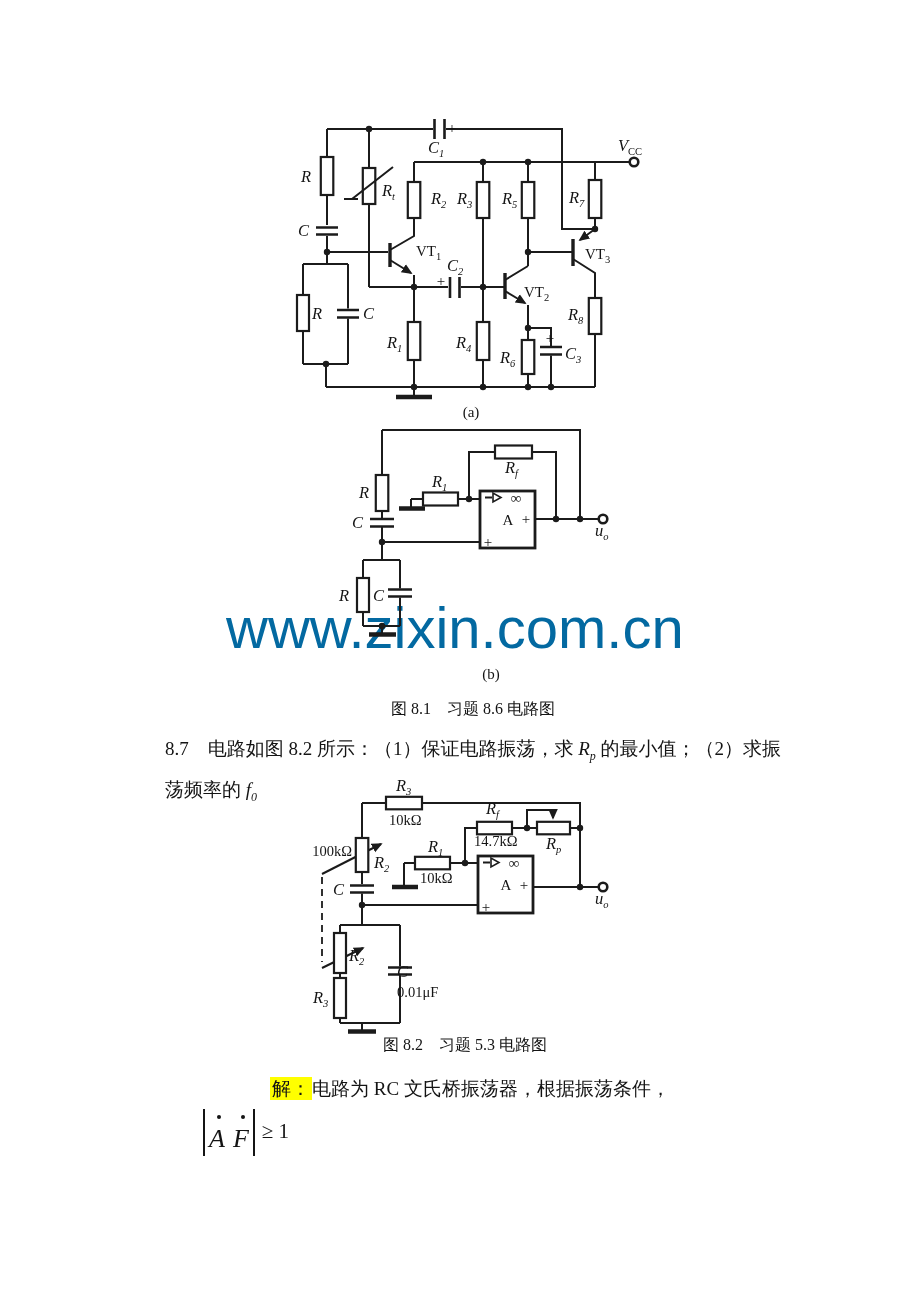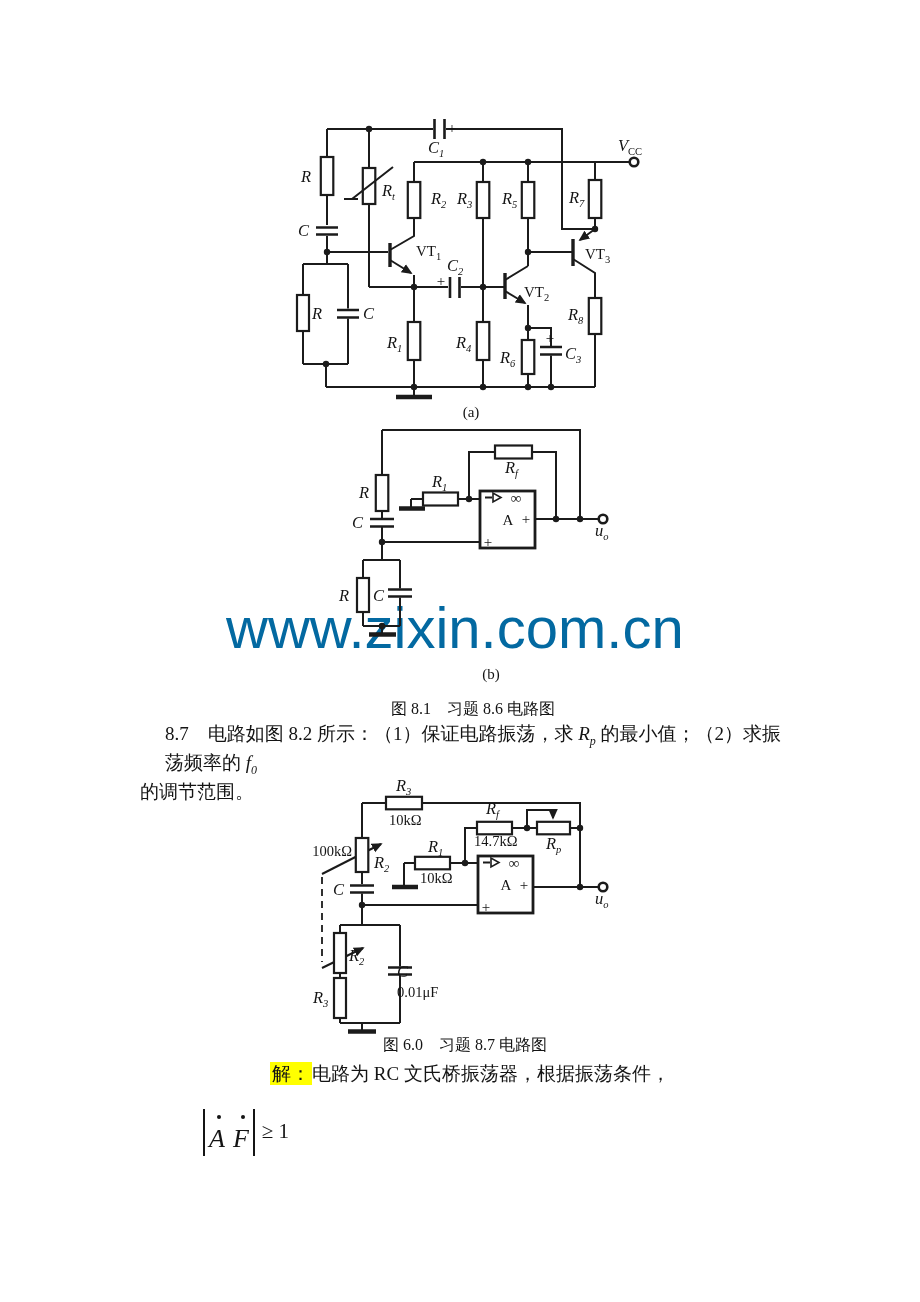--- a/index.html
+++ b/index.html
@@ -20,21 +20,21 @@
   .dash{stroke:#1b1b1b;stroke-width:1.8;fill:none;stroke-dasharray:7 5;}
   text{fill:#141414;}
   .lbl{font-family:"Liberation Serif","DejaVu Serif",serif;font-style:italic;font-size:16.5px;}
   .sub{font-size:10.5px;font-style:italic;}
   .usub{font-size:10.5px;font-style:normal;}
   .comp{font-family:"Liberation Serif","DejaVu Serif",serif;font-style:normal;font-size:15px;}
   .val{font-family:"Liberation Serif","DejaVu Serif",serif;font-style:normal;font-size:14.5px;}
   .sign{font-family:"Liberation Serif","DejaVu Serif",serif;font-size:15px;font-style:normal;}
   .tag{font-family:"Liberation Serif","DejaVu Serif",serif;font-size:15px;font-style:normal;}
   .inf{font-size:15px;font-style:normal;}
-  .para{font-size:19px;line-height:22px;z-index:2;}
+  .para{font-size:19px;line-height:34px;z-index:2;margin-top:9px;}
   #p87{left:140px;top:723px;width:660px;}
   #p87 .indent{padding-left:25px;}
   .caption{text-align:center;font-size:16px;z-index:2;}
   #cap81{left:273px;top:699px;width:400px;}
   #cap82{left:265px;top:1035px;width:400px;}
   #sol{left:140px;top:1063px;width:660px;text-align:center;}
   .hl{background:#ffff00;padding:1px 2px;}
   sub{font-size:12px;}
   .imath{font-style:italic;}
   #formula{left:203px;top:1106px;height:50px;display:flex;align-items:flex-end;z-index:2;}
@@ -243,24 +243,23 @@
     <text class="lbl" x="397" y="977">C</text>
     <text class="val" x="397" y="997">0.01μF</text>
     <text class="lbl" x="595" y="904" font-size="14.5"><tspan>u</tspan><tspan class="sub" dy="4">o</tspan></text>
   </g>
 </svg>
 
 <div id="cap81" class="abs caption">图 8.1　习题 8.6 电路图</div>
 
 <div id="p87" class="abs para">
   <div class="indent"><span>8.7</span>　<span>电路如图 8.2 所示：（1）保证电路振荡，求 </span><span class="imath"><i>R</i><sub>p</sub></span><span> 的最小值；（2）求振荡频率的 </span><span class="imath"><i>f</i><sub>0</sub></span></div>
-  <div>的调节范围。</div>
 </div>
 
-<div id="cap82" class="abs caption">图 6.0　习题 8.7 电路图</div>
+<div id="cap82" class="abs caption">图 8.2　习题 5.3 电路图</div>
 
 <div id="sol" class="abs para">
   <div class="indent"><span class="hl">解：</span><span>电路为 RC 文氏桥振荡器，根据振荡条件，</span></div>
 </div>
 
 <div id="formula" class="abs">
   <span class="fbar"></span>
   <span class="fletter"><span class="ddot"></span><span>A</span></span>
   <span class="fletter"><span class="ddot"></span><span>F</span></span>
   <span class="fbar"></span>

